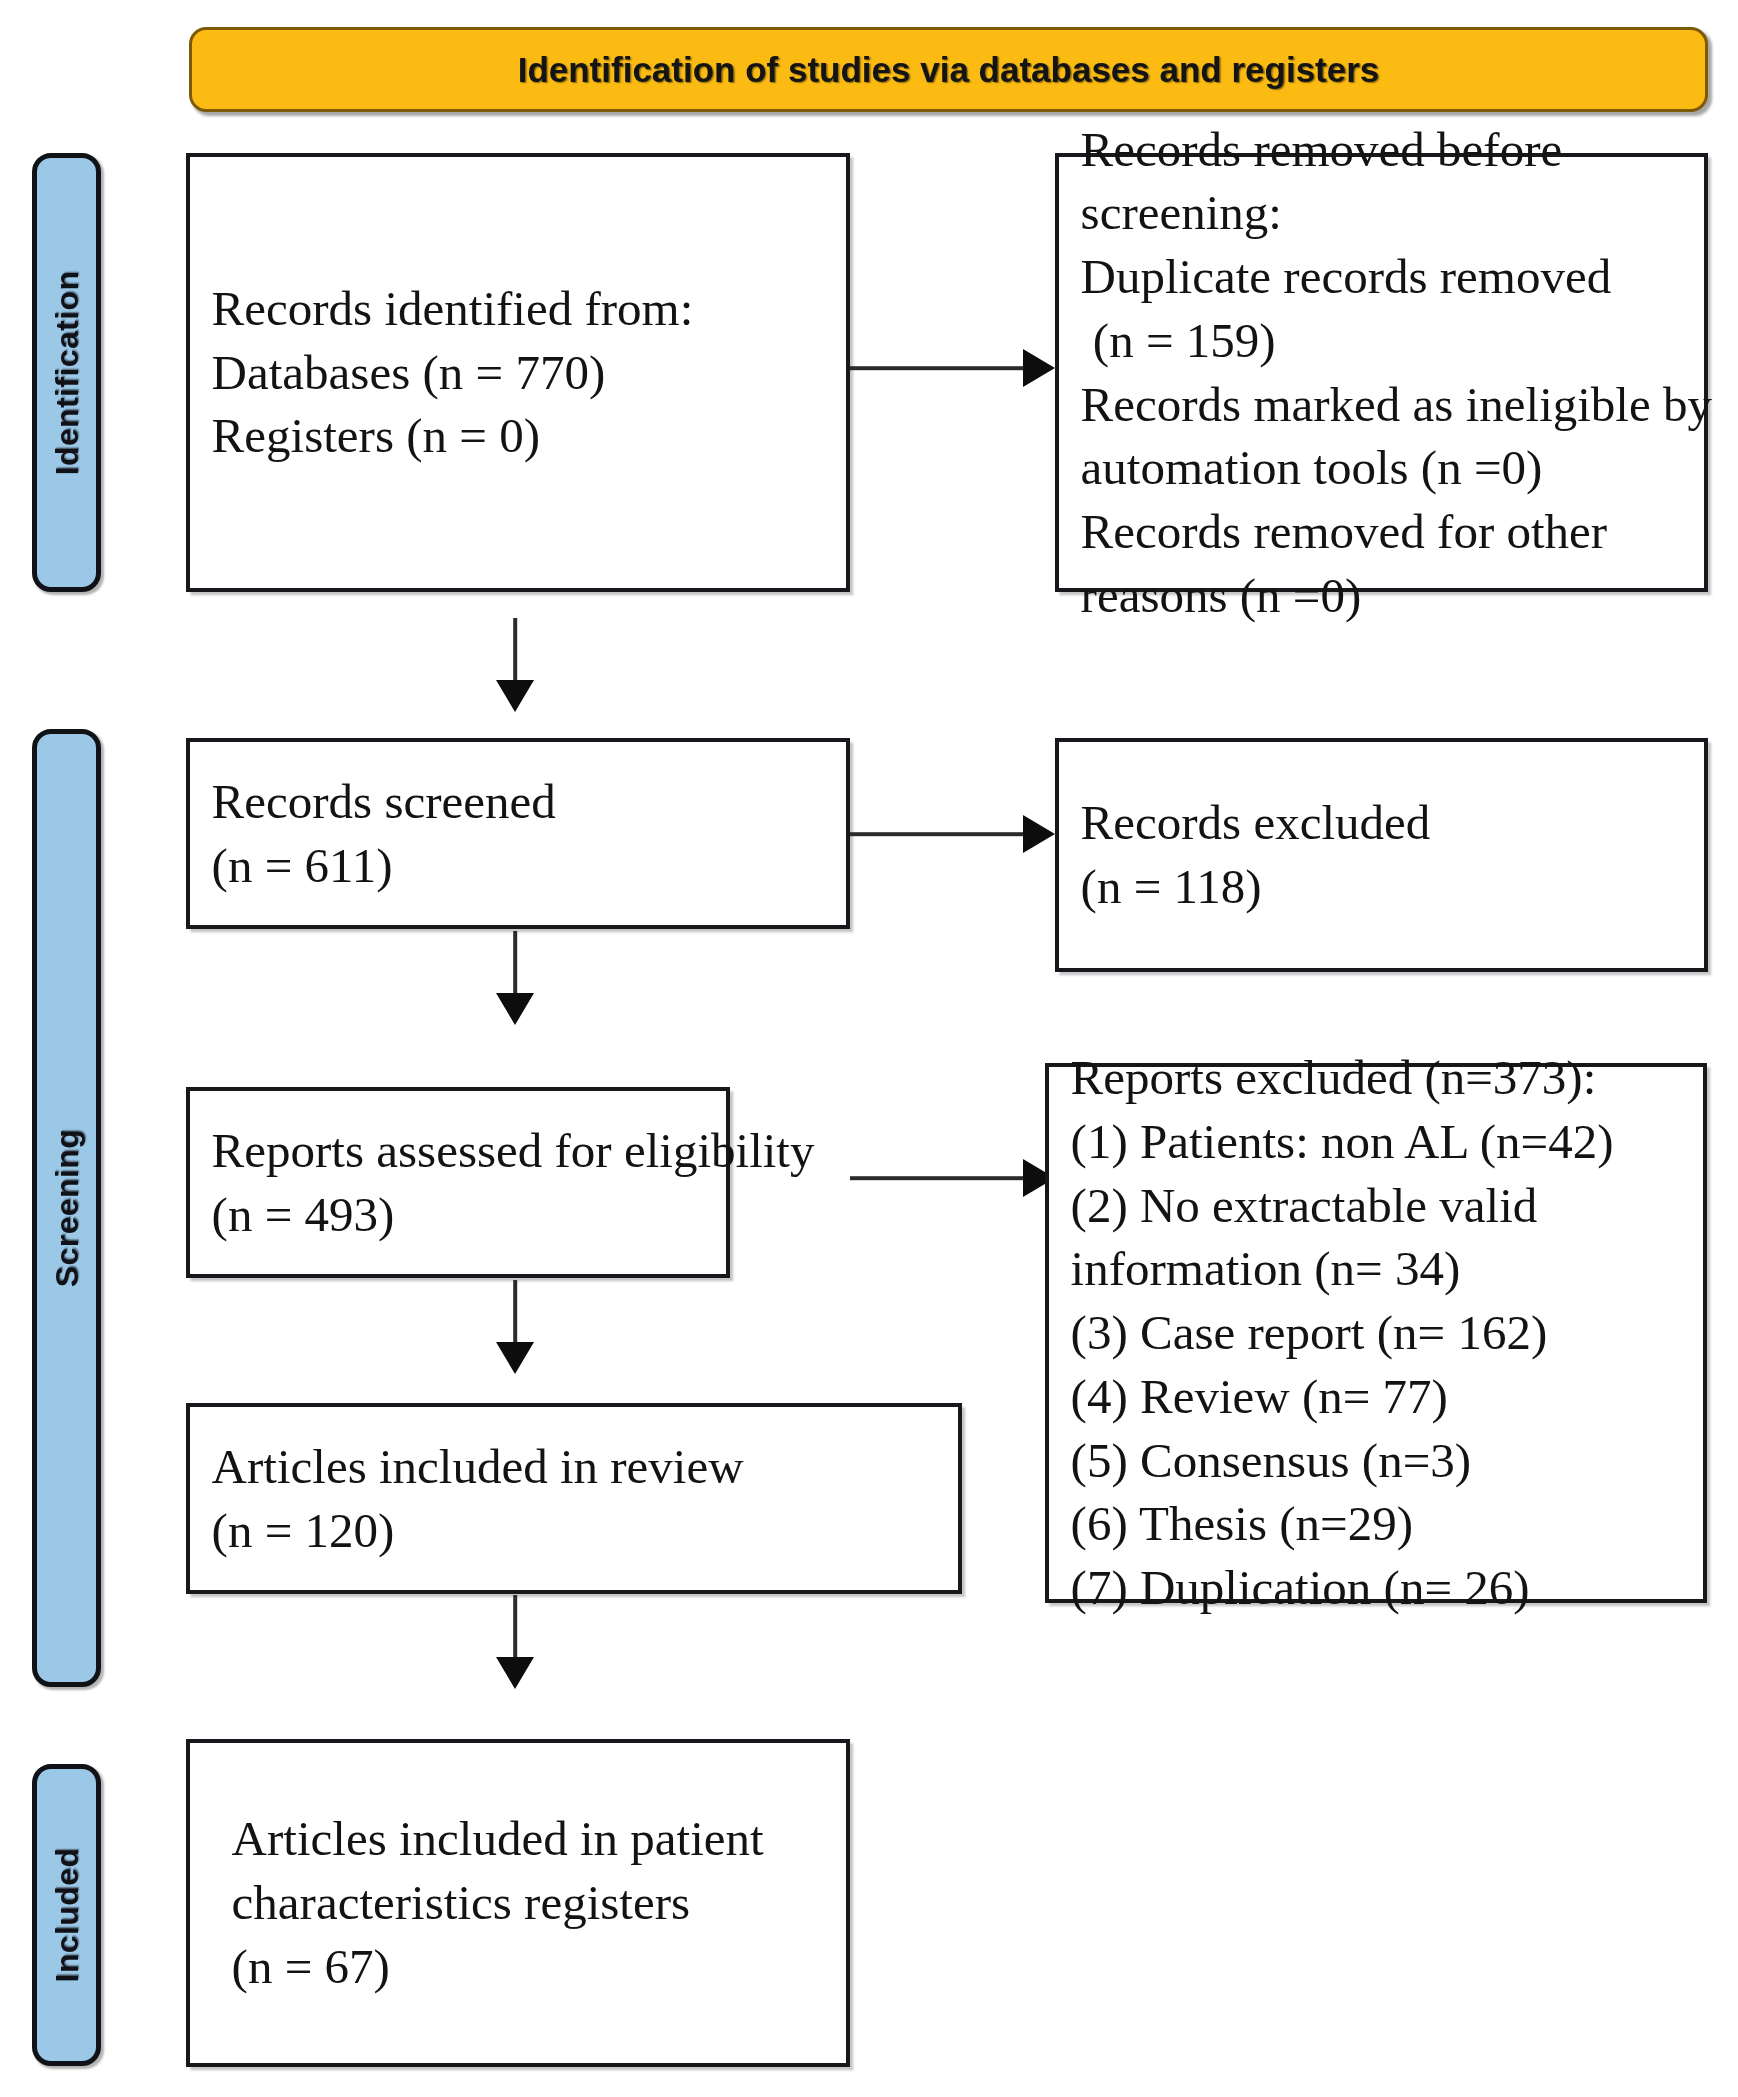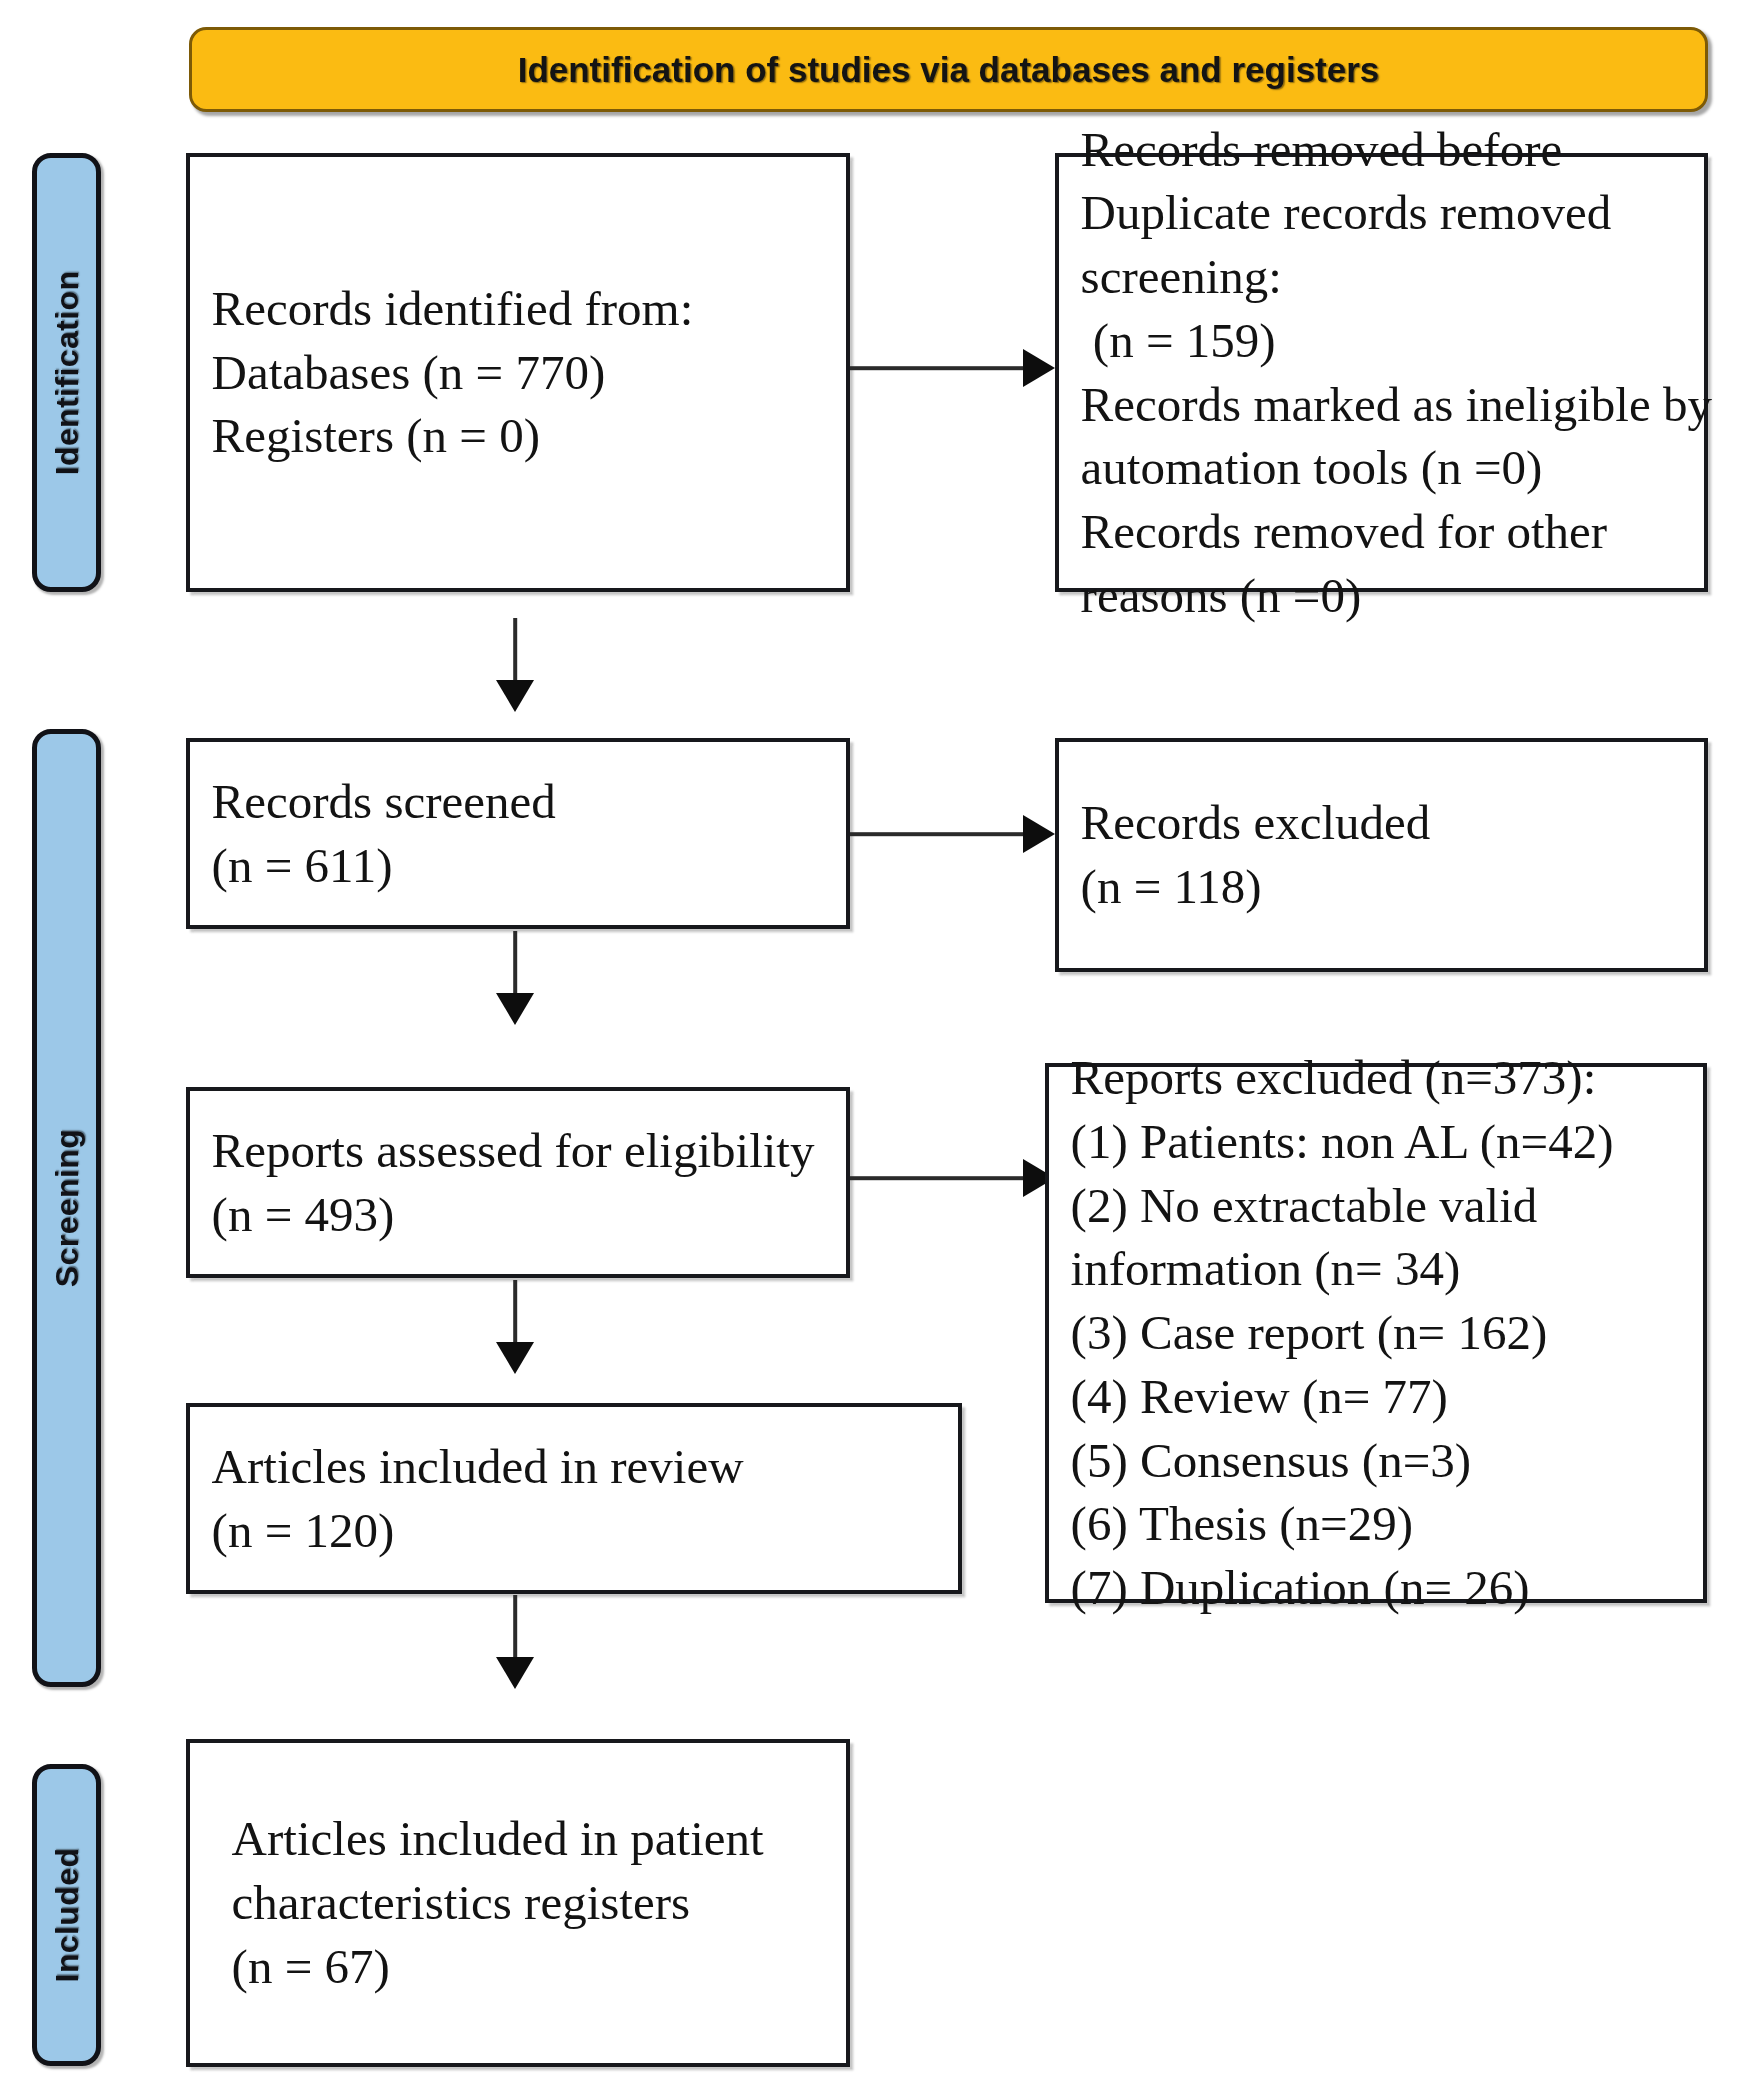--- a/index.html
+++ b/index.html
@@ -153,22 +153,22 @@
   </div>
 
   <div class="h-arrow" style="left:850px; top:348px; width:205px; height:40px;">
     <div class="shaft" style="width:178px;"></div>
     <div class="head"></div>
   </div>
 
   <div class="fbox" style="left:1055px; top:153px; width:653px; height:439px;">
     <div class="lines">
       <div class="ln">Records removed before</div>
+      <div class="ln">screening:</div>
       <div class="ln">Duplicate records removed</div>
-      <div class="ln">screening:</div>
       <div class="ln"> (n = 159)</div>
       <div class="ln">Records marked as ineligible by</div>
       <div class="ln">automation tools (n =0)</div>
       <div class="ln">Records removed for other</div>
       <div class="ln">reasons (n =0)</div>
     </div>
   </div>
 
   <div class="v-arrow" style="left:495px; top:618px; width:40px; height:94px;">
     <div class="shaft" style="height:65px;"></div>
@@ -192,21 +192,21 @@
       <div class="ln">Records excluded</div>
       <div class="ln">(n = 118)</div>
     </div>
   </div>
 
   <div class="v-arrow" style="left:495px; top:931px; width:40px; height:94px;">
     <div class="shaft" style="height:65px;"></div>
     <div class="head"></div>
   </div>
 
-  <div class="fbox" style="left:186px; top:1087px; width:664px; height:191px;">
+  <div class="fbox" style="left:186px; top:1087px; width:544px; height:191px;">
     <div class="lines">
       <div class="ln">Reports assessed for eligibility</div>
       <div class="ln">(n = 493)</div>
     </div>
   </div>
 
   <div class="h-arrow" style="left:850px; top:1158px; width:205px; height:40px;">
     <div class="shaft" style="width:178px;"></div>
     <div class="head"></div>
   </div>

